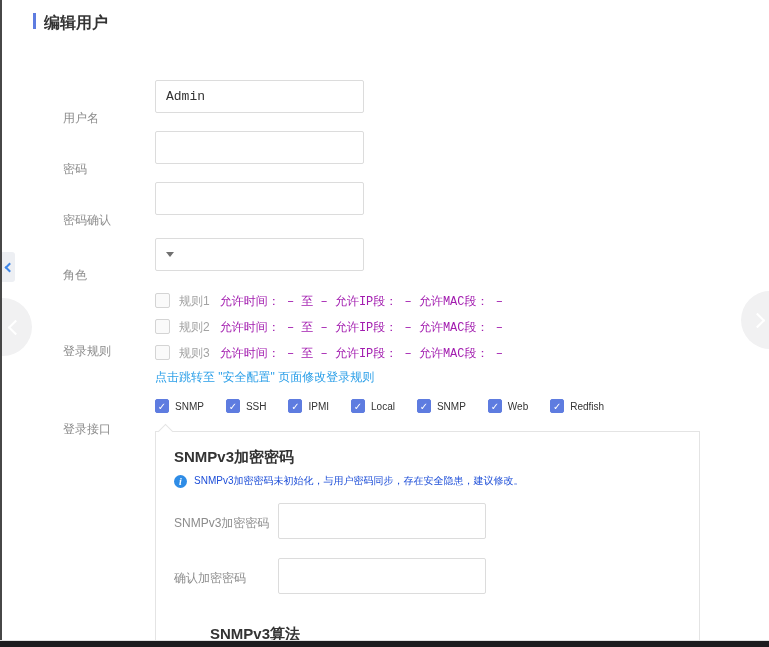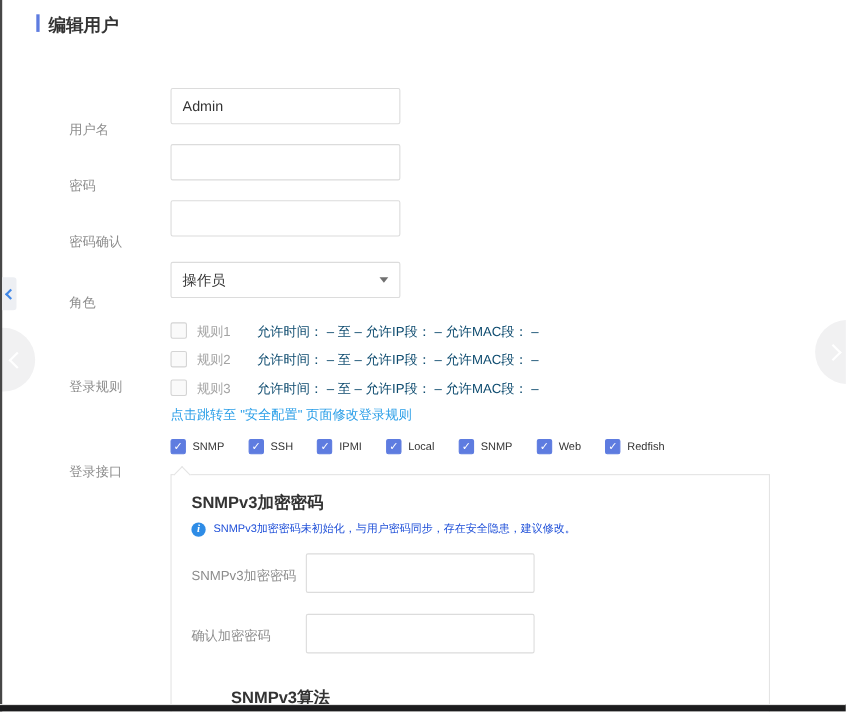--- a/index.html
+++ b/index.html
@@ -12,40 +12,40 @@
   
   .page-title{position:absolute;left:33px;top:13px;display:flex;align-items:flex-start;}
   .accent-bar{width:3px;height:16px;background:#5e7ce0;margin-right:8px;}
   .title-text{font-size:16px;font-weight:bold;color:#333;}
 
   
   .field-label{position:absolute;left:63px;font-size:12px;color:#8c8c8c;white-space:nowrap;margin-top:20px;}
   .text-input{
     position:absolute;left:155px;width:209px;height:33px;border:1px solid #dcdcdc;border-radius:2px;
     box-sizing:border-box;font-size:13px;color:#333;padding:0 10px;outline:none;background:#fff;
-    font-family:Liberation Sans, sans-serif;
+    font-family:Liberation Mono, monospace;
   }
   .lbl-1{top:90px}.inp-1{top:80px}
   .lbl-2{top:141px}.inp-2{top:131px}
   .lbl-3{top:192px}.inp-3{top:182px}
   .lbl-4{top:247px}
   .select-box{
     position:absolute;left:155px;top:238px;width:209px;height:33px;border:1px solid #dcdcdc;border-radius:2px;
     box-sizing:border-box;background:#fff;display:flex;align-items:center;padding:0 10px;cursor:pointer;
   }
   .select-value{font-size:13px;color:#333;flex:1;}
   .select-caret{width:0;height:0;border:4px solid transparent;border-top:5px solid #707070;margin-top:4px;}
 
   
   .lbl-rules{top:323px}
   .rules-block{position:absolute;left:155px;top:293px;}
   .rule-row{display:flex;align-items:flex-start;height:20px;margin-bottom:6px;cursor:default;}
   .cb-empty{width:13px;height:13px;border:1px solid #d4d4d4;border-radius:2px;background:#fafafa;flex:0 0 auto;cursor:pointer;}
   .rule-name{margin-left:9px;font-size:12px;color:#a3a3a3;}
-  .rule-detail{margin-left:24px;font-size:12px;color:#0c4a6e;white-space:pre;}
+  .rule-detail{margin-left:10px;font-size:12px;color:#a21caf;white-space:pre;font-family:Liberation Mono, monospace;}
   .rules-link{position:absolute;left:155px;top:369px;font-size:12px;color:#2b9fe8;cursor:pointer;white-space:nowrap;}
 
   
   .lbl-if{top:401px}
   .if-row{position:absolute;left:155px;top:399px;display:flex;}
   .if-item{display:flex;align-items:center;margin-right:22px;cursor:pointer;}
   .cb-box{
     width:14px;height:14px;border:1px solid #d4d4d4;border-radius:2px;background:#fff;
     color:#fff;font-size:10px;line-height:14px;text-align:center;box-sizing:border-box;font-weight:bold;
   }
@@ -95,21 +95,20 @@
   <input class="text-input inp-1" type="text" value="Admin" style="">
 
   <div class="field-label lbl-2">密码</div>
   <input class="text-input inp-2" type="password" value="" style="">
 
   <div class="field-label lbl-3">密码确认</div>
   <input class="text-input inp-3" type="password" value="" style="">
 
   <div class="field-label lbl-4">角色</div>
   <div class="select-box">
-    <div class="select-value">操作员</div>
     <div class="select-caret"></div>
   </div>
 
   <div class="field-label lbl-rules">登录规则</div>
   <div class="rules-block">
     <div class="rule-row">
       <span class="cb-empty"></span>
       <span class="rule-name">规则1</span>
       <span class="rule-detail">允许时间： – 至 – 允许IP段： – 允许MAC段： –</span>
     </div>

